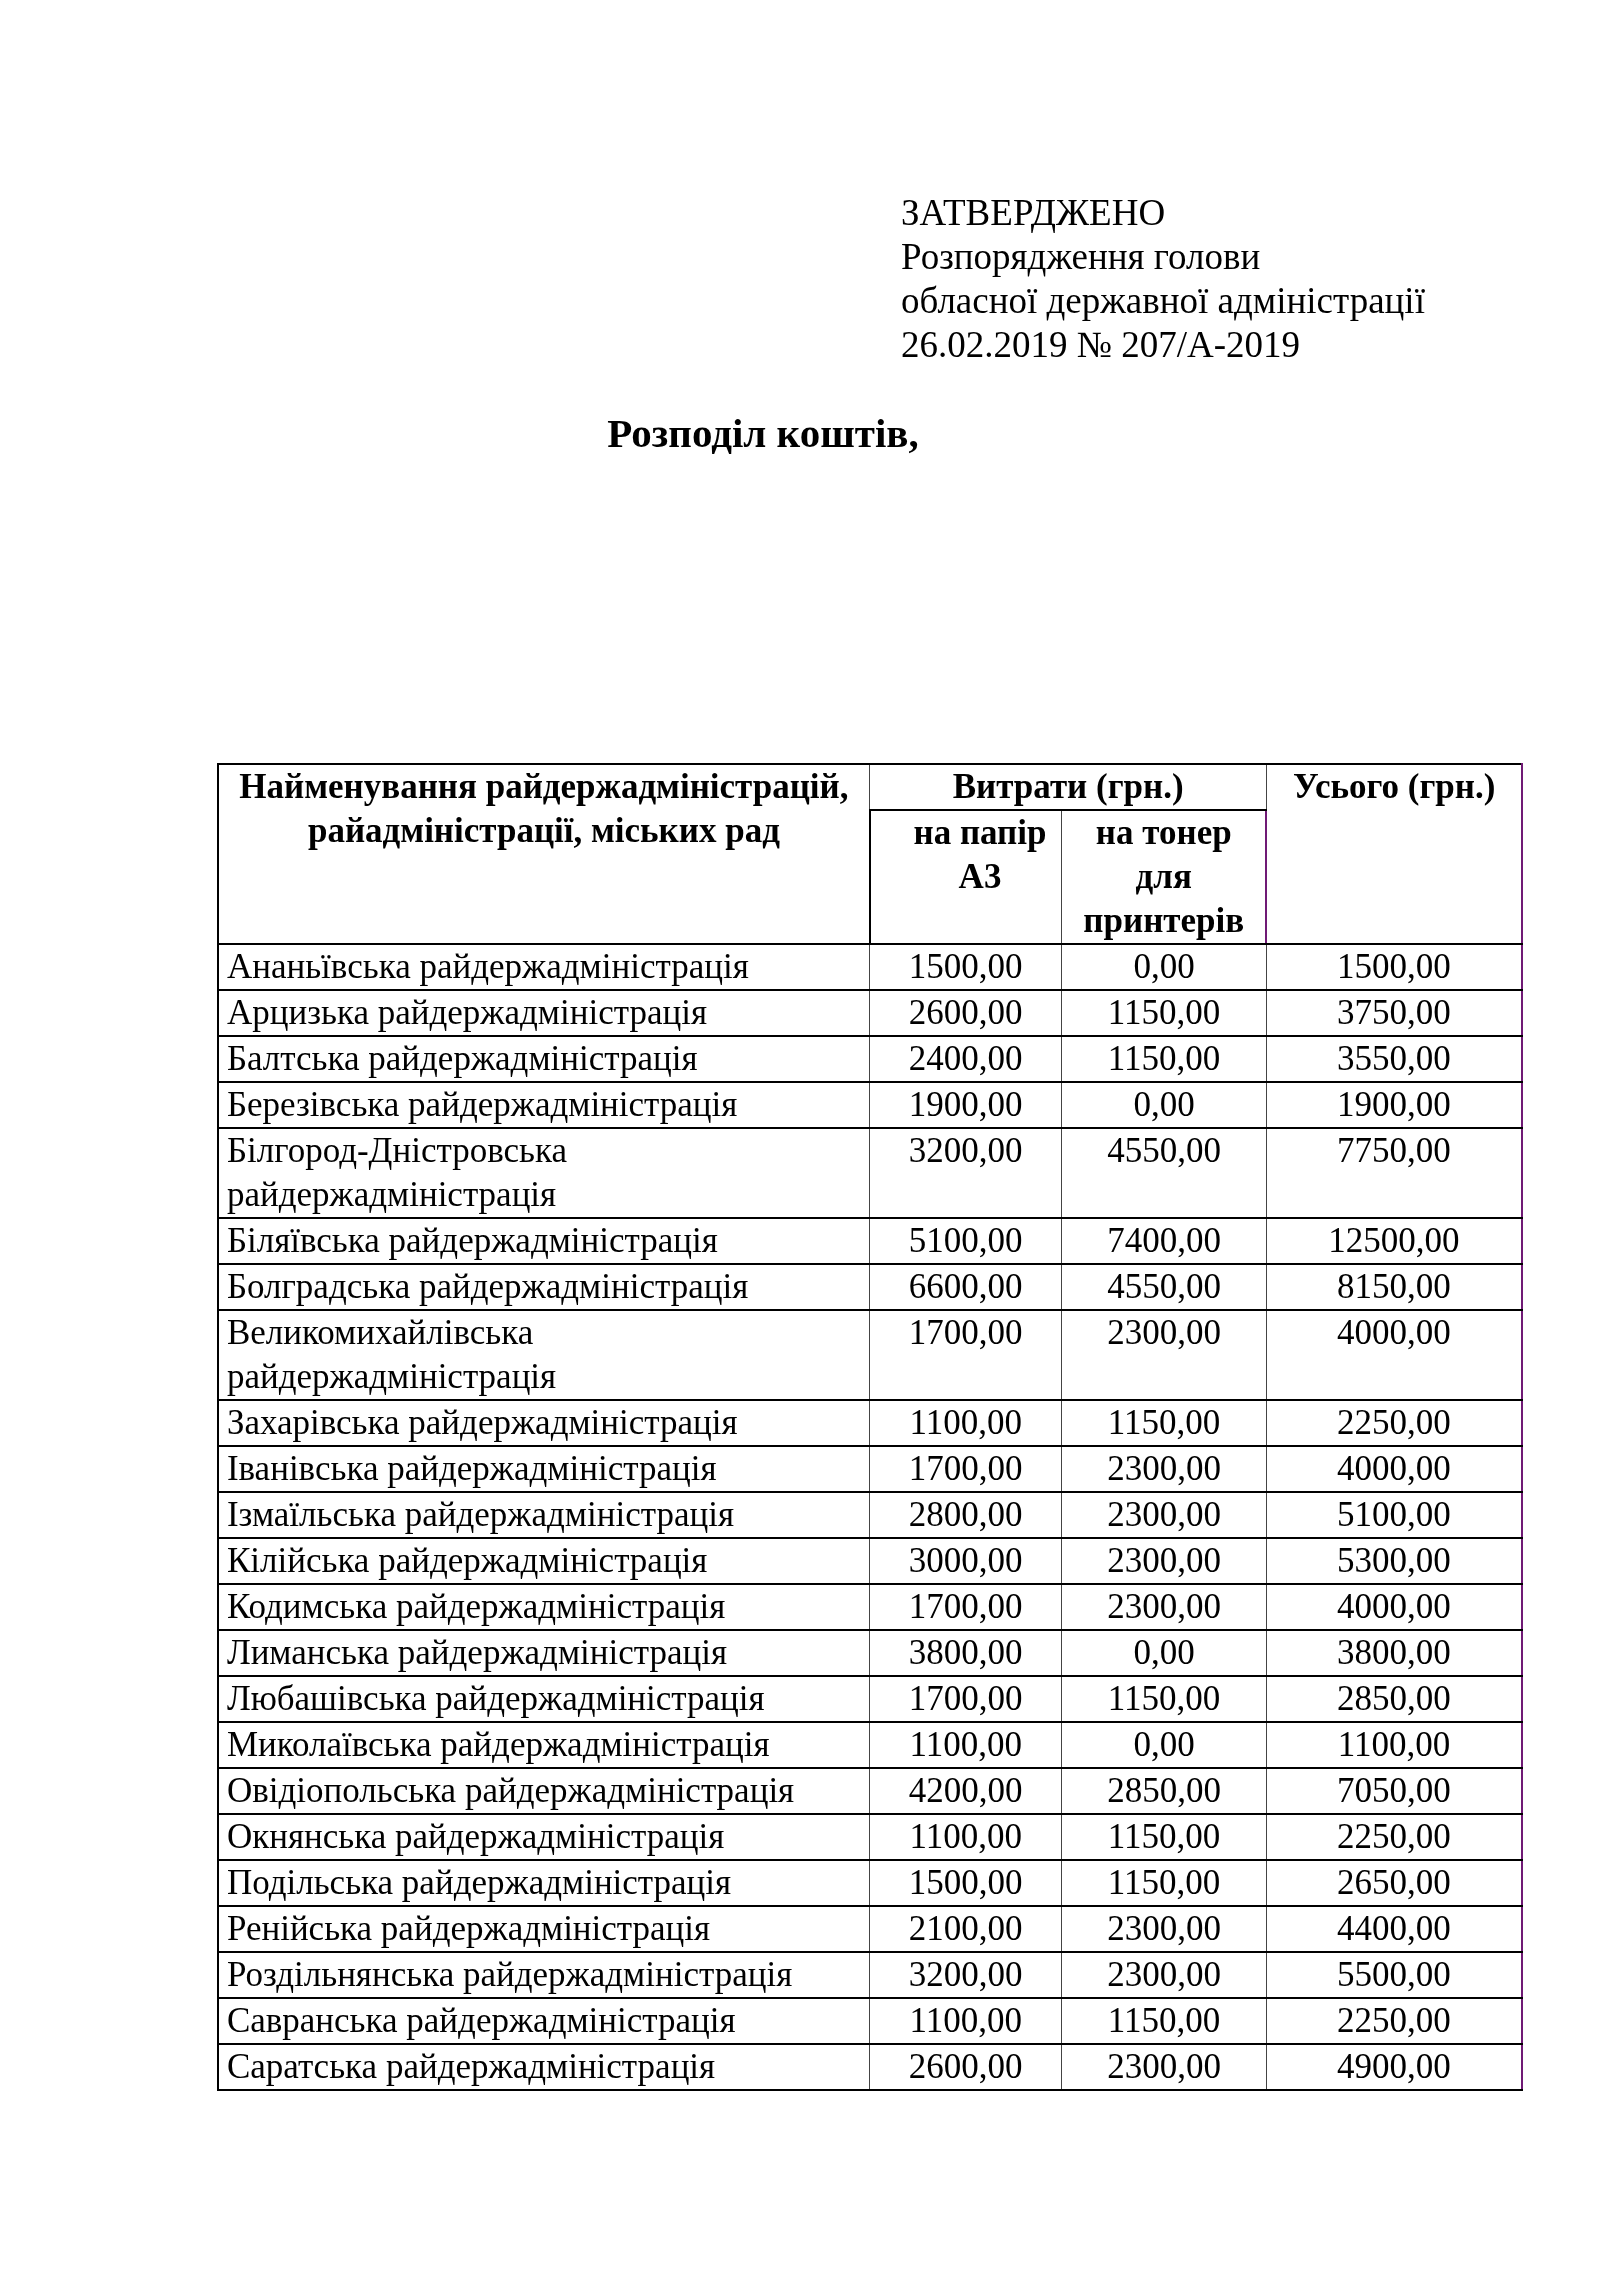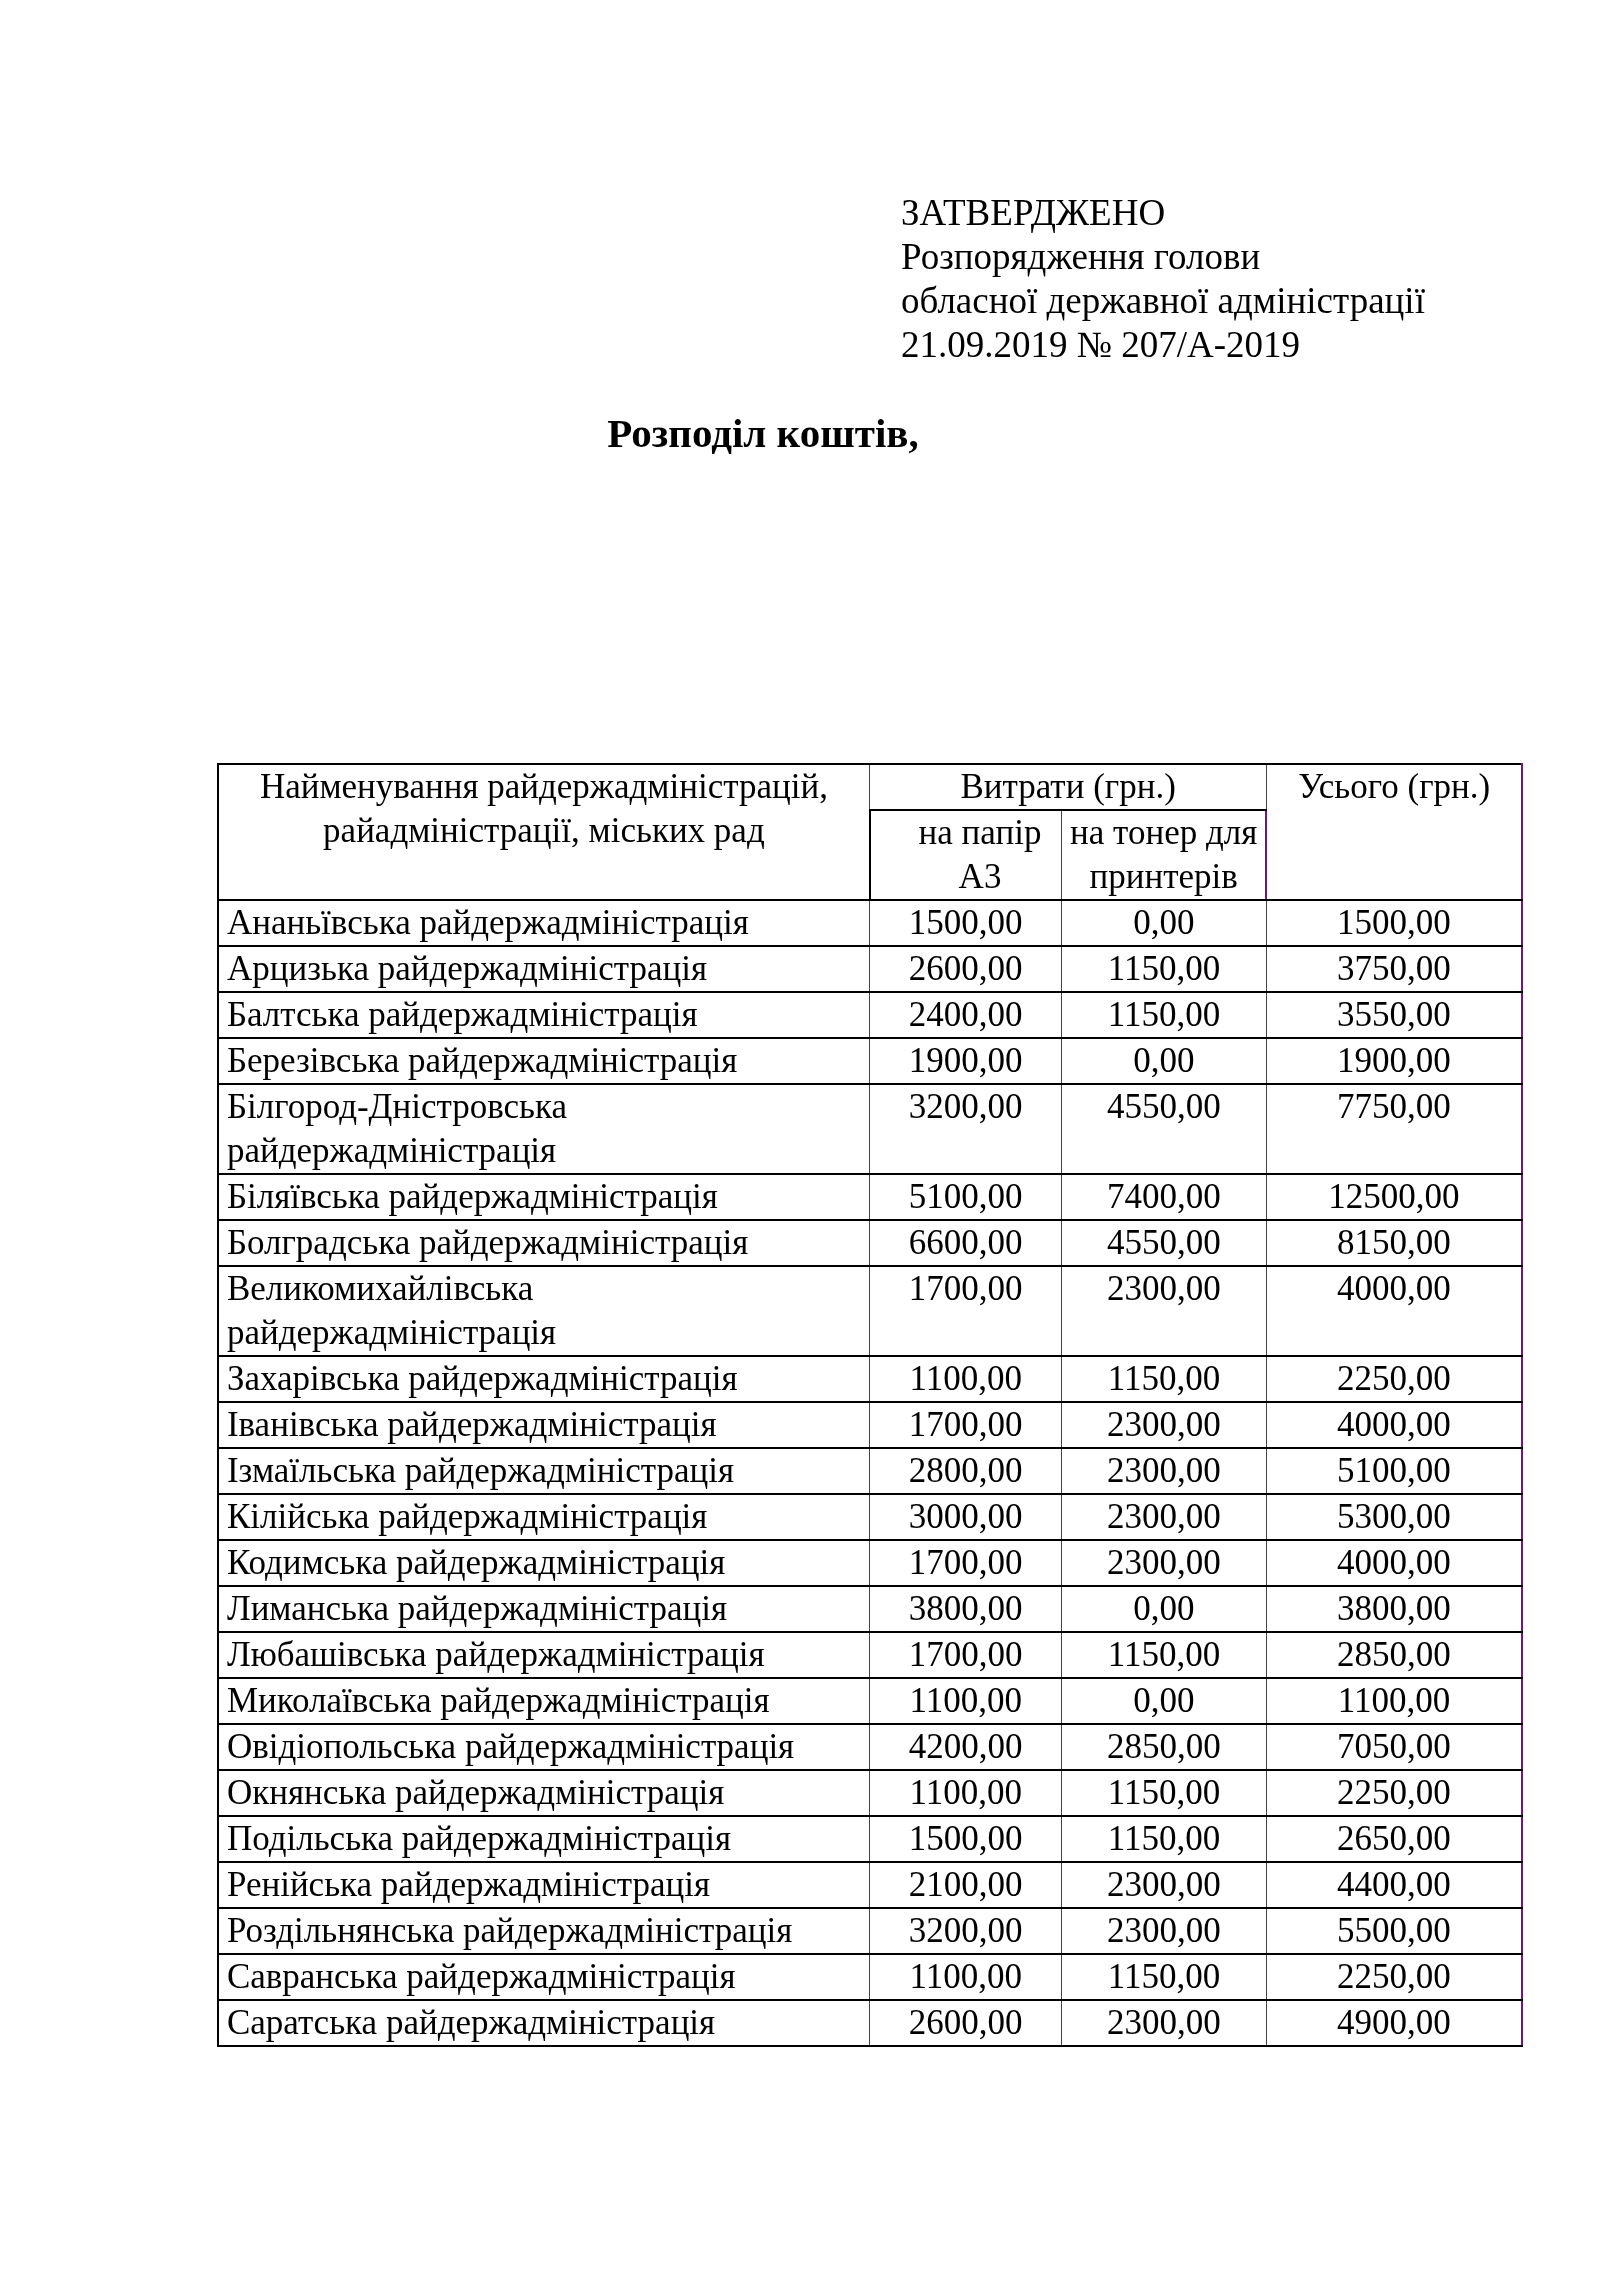--- a/index.html
+++ b/index.html
@@ -21,37 +21,37 @@
   table.alloc {
     position: absolute; left: 217px; top: 763px;
     width: 1306px; border-collapse: collapse; font-size: 35px;
   }
   table.alloc td, table.alloc th {
     border: 2px solid #000; border-left: 1px solid #444; border-right: 1px solid #444;
     padding: 0 7.9px; vertical-align: top; line-height: 44px;
   }
   table.alloc tr td:first-child, table.alloc tr th:first-child { border-left: 2px solid #000; }
   table.alloc tr td:last-child, table.alloc tr th:last-child { border-right: 2px solid #701a75; text-align: center; }
-  table.alloc th { font-weight: normal; text-align: center; }
+  table.alloc th { font-weight: bold; text-align: center; }
   col.c-name { width: 653px; }
   col.c-paper { width: 192px; }
   col.c-toner { width: 205px; }
   col.c-total { width: 256px; }
   td.num { text-align: center; }
   td.name { text-align: left; padding-left: 15.7px; }
   tr.data td { height: 44px; }
 </style>
 </head>
 <body>
 
 <div class="approval">
   <div>ЗАТВЕРДЖЕНО</div>
   <div>Розпорядження голови</div>
   <div>обласної державної адміністрації</div>
-  <div>21.09.2019 № 207/А-2019</div>
+  <div>26.02.2019 № 207/А-2019</div>
 </div>
 
 <div class="title-block">
   <div class="title-first">Розподіл коштів,</div>
 </div>
 
 <table class="alloc">
   <colgroup>
     <col class="c-name">
       <col class="c-paper">

